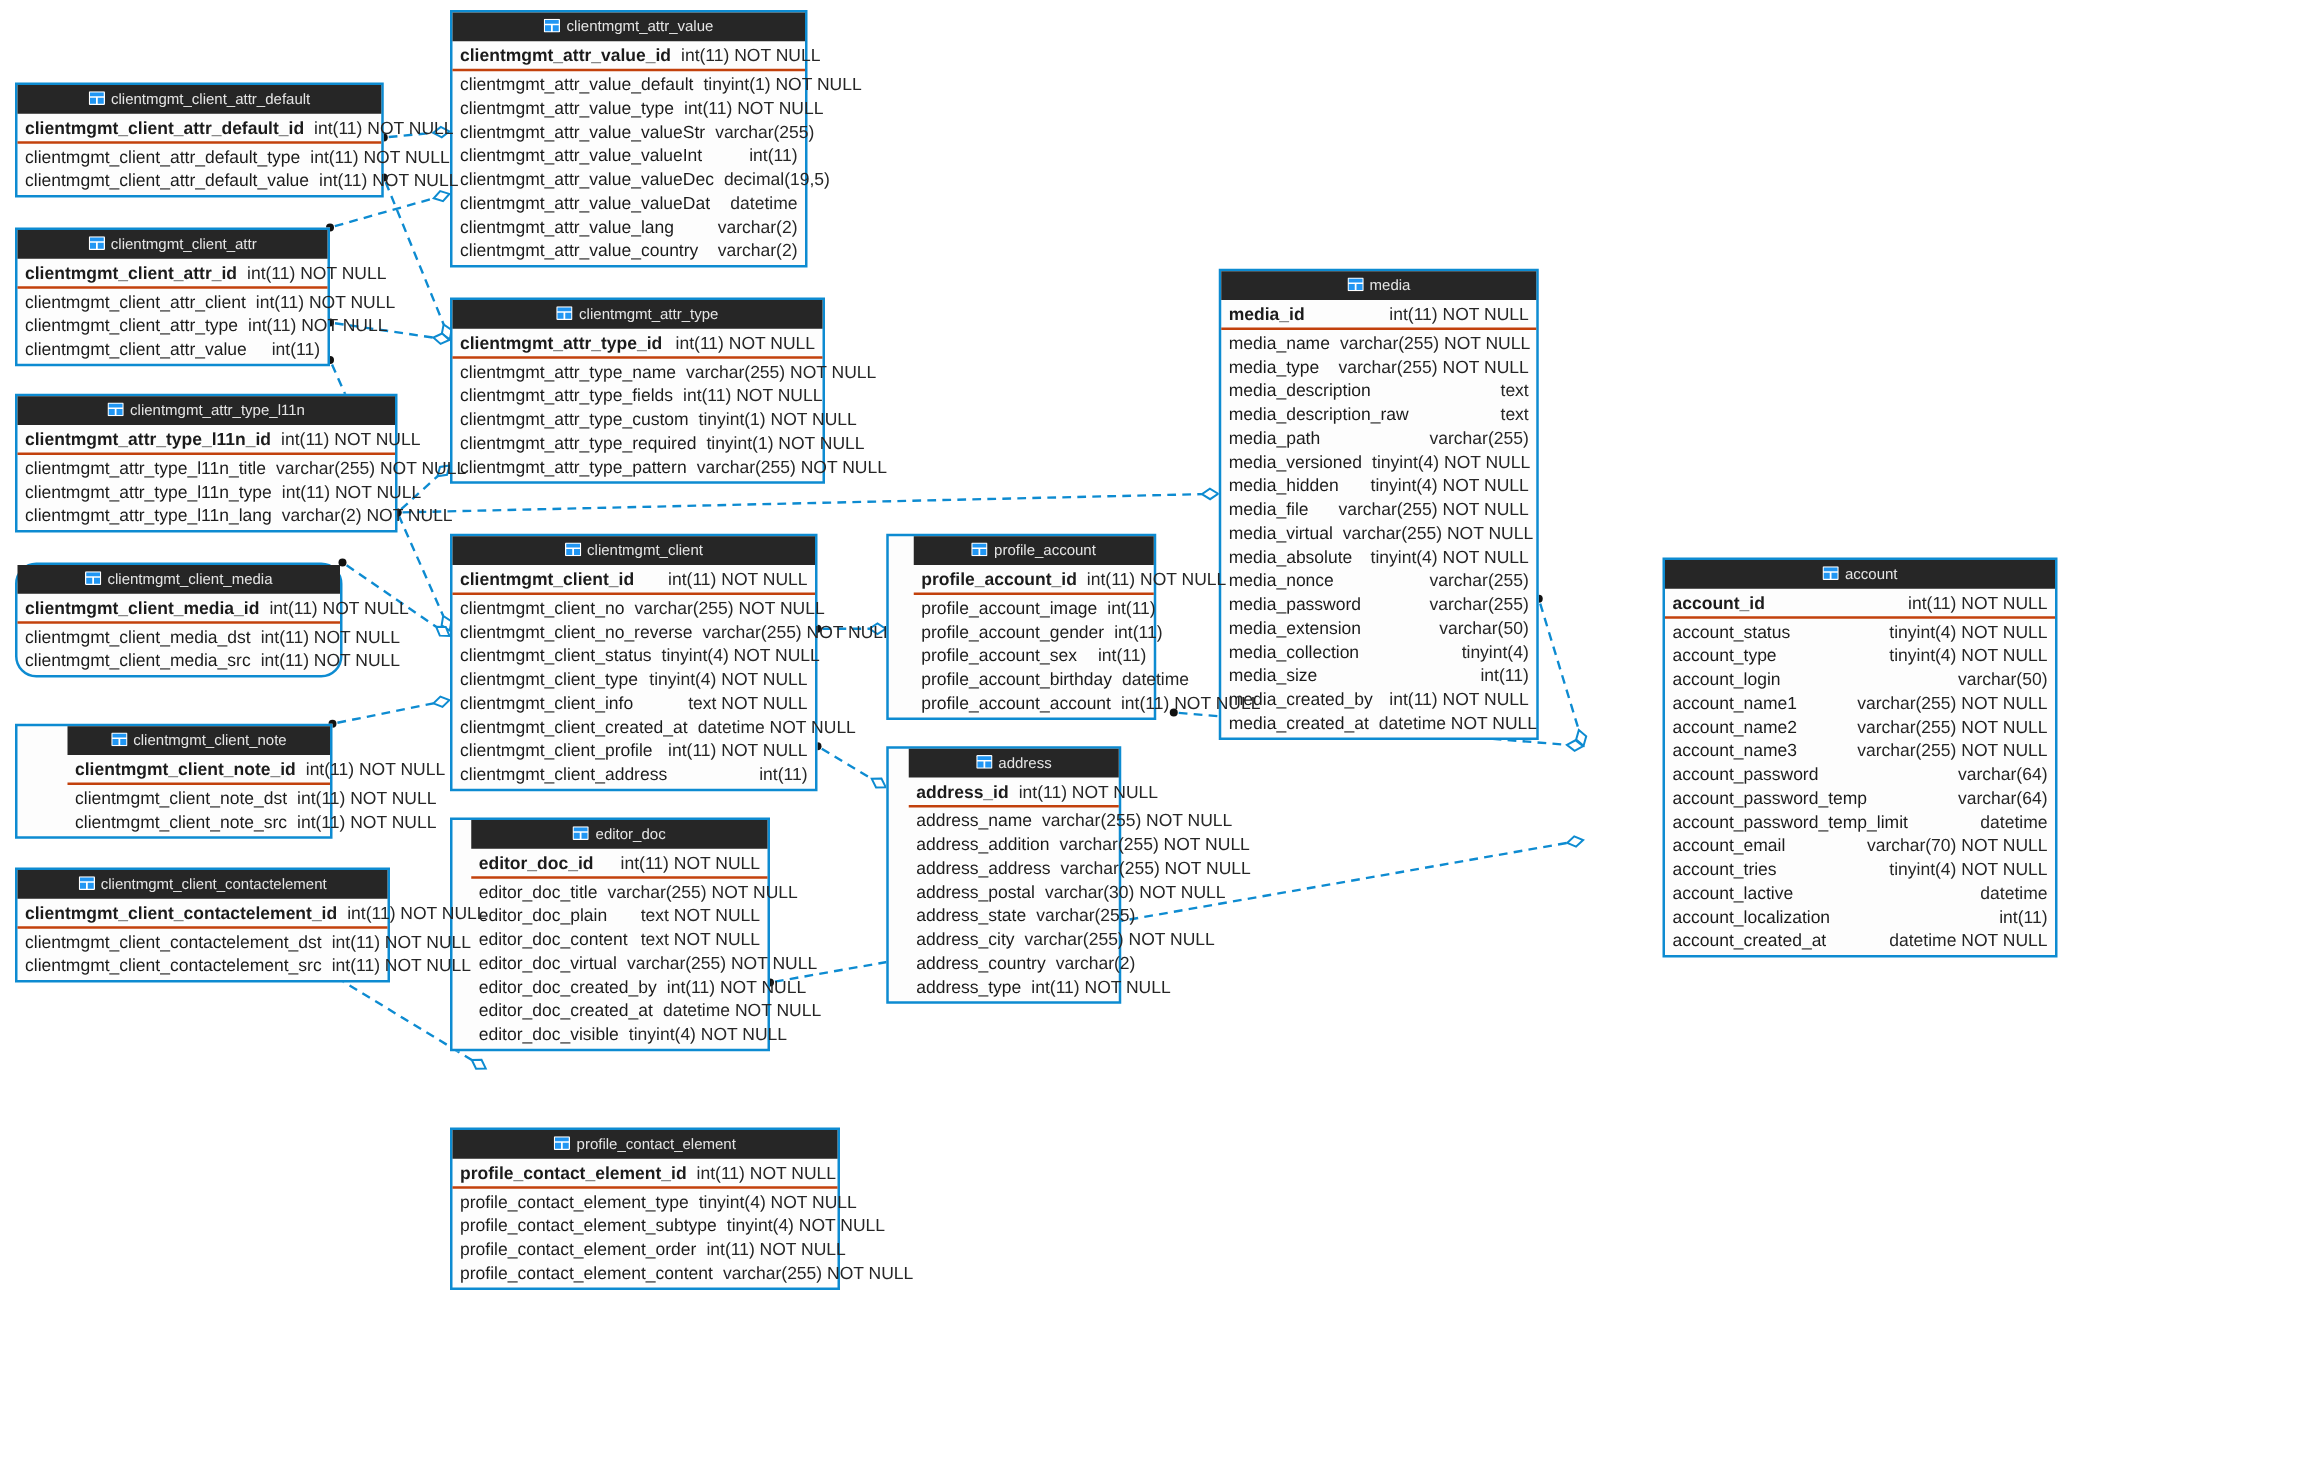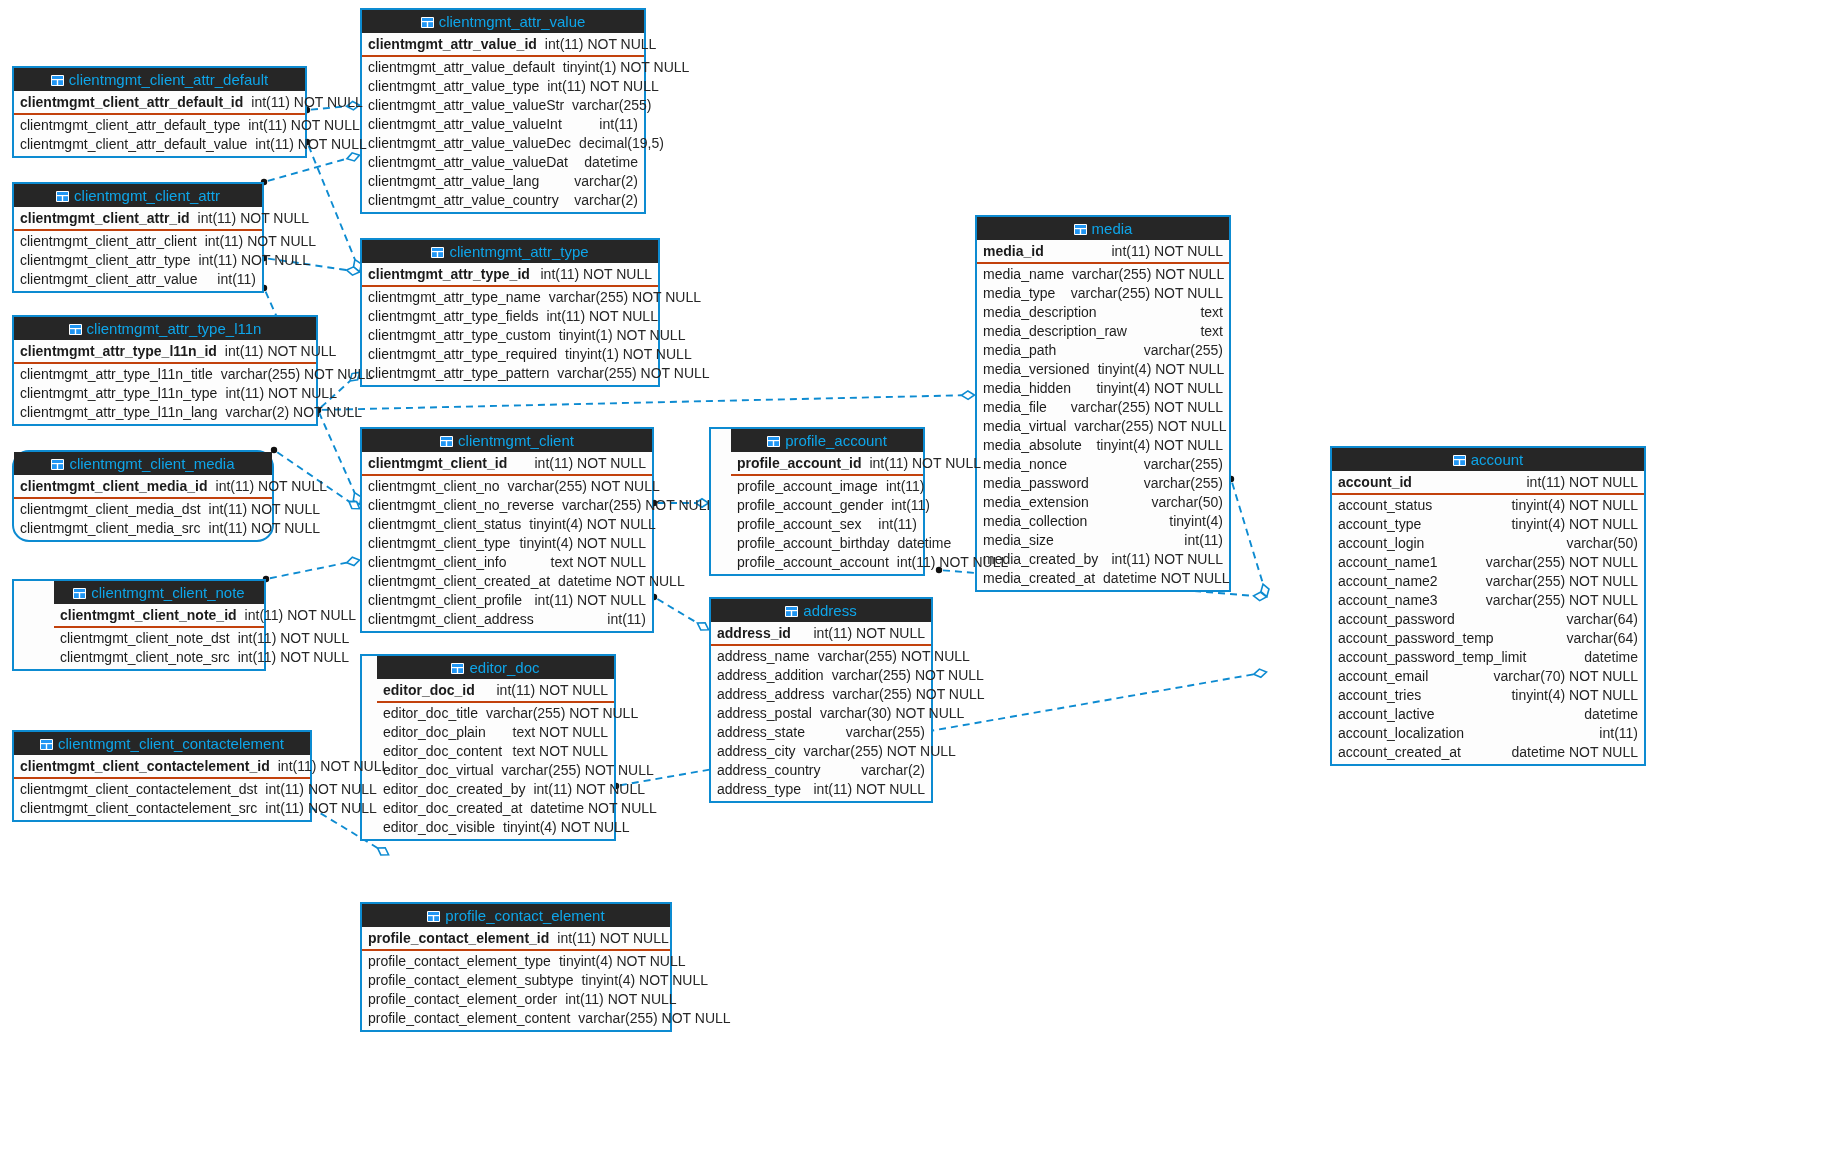--- a/index.html
+++ b/index.html
@@ -32,22 +32,22 @@
   .tbl {
     position: absolute;
     background: #fdfdfd;
     border: 2px solid #0d8bd1;
     box-sizing: border-box;
     z-index: 2;
     box-shadow: 0 0 0 0 transparent;
   }
   .tbl-title {
     background: #262626;
-    color: #0ea5e9;
-    font-size: 15px;
+    color: #e5e5e5;
+    font-size: 12px;
     line-height: 23px;
     height: 23px;
     text-align: center;
     white-space: nowrap;
     padding: 0 6px;
     box-sizing: border-box;
     overflow: hidden;
   }
   .tbl-title .ticon {
     display: inline-block;
@@ -606,21 +606,21 @@
           <div class="row">
             <span class="cname">clientmgmt_client_note_dst</span>
             <span class="ctype">int(11) NOT NULL</span>
           </div>
           <div class="row">
             <span class="cname">clientmgmt_client_note_src</span>
             <span class="ctype">int(11) NOT NULL</span>
           </div>
         </div>
       </div>
-      <div class="tbl" style="left: 709px; top: 597px; width: 224px;">
+      <div class="tbl" style="left: 709px; top: 597px; width: 188px; padding-left: 16px;">
         <div class="tbl-title"><span class="ticon"><svg width="13" height="11" viewBox="0 0 13 11">
               <rect x="0" y="0" width="13" height="11" rx="1" fill="#ffffff"></rect>
               <rect x="1" y="1" width="11" height="3" fill="#2196f3"></rect>
               <rect x="1" y="5.2" width="4.8" height="4.8" fill="#2196f3"></rect>
               <rect x="7.2" y="5.2" width="4.8" height="4.8" fill="#2196f3"></rect>
             </svg></span><span>address</span></div>
         <div class="pk-row">
           <div class="row">
             <span class="cname">address_id</span>
             <span class="ctype">int(11) NOT NULL</span>
@@ -698,21 +698,21 @@
           <div class="row">
             <span class="cname">editor_doc_created_at</span>
             <span class="ctype">datetime NOT NULL</span>
           </div>
           <div class="row">
             <span class="cname">editor_doc_visible</span>
             <span class="ctype">tinyint(4) NOT NULL</span>
           </div>
         </div>
       </div>
-      <div class="tbl" style="left: 12px; top: 694px; width: 300px; margin-top: 36px;">
+      <div class="tbl" style="left: 12px; top: 694px; width: 300px;">
         <div class="tbl-title"><span class="ticon"><svg width="13" height="11" viewBox="0 0 13 11">
               <rect x="0" y="0" width="13" height="11" rx="1" fill="#ffffff"></rect>
               <rect x="1" y="1" width="11" height="3" fill="#2196f3"></rect>
               <rect x="1" y="5.2" width="4.8" height="4.8" fill="#2196f3"></rect>
               <rect x="7.2" y="5.2" width="4.8" height="4.8" fill="#2196f3"></rect>
             </svg></span><span>clientmgmt_client_contactelement</span></div>
         <div class="pk-row">
           <div class="row">
             <span class="cname">clientmgmt_client_contactelement_id</span>
             <span class="ctype">int(11) NOT NULL</span>

